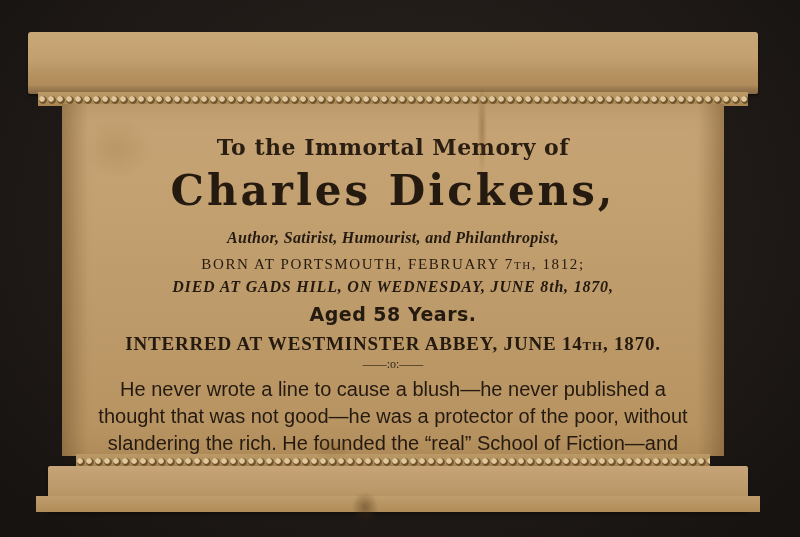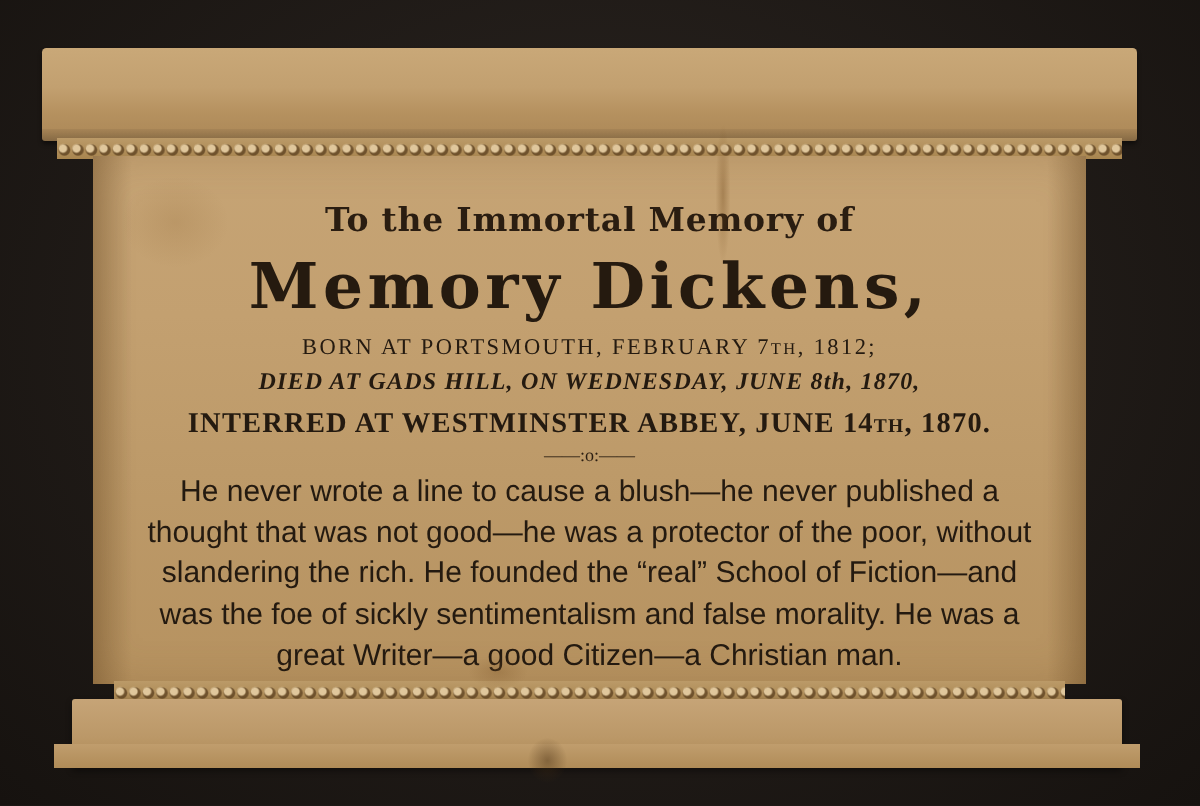--- a/index.html
+++ b/index.html
@@ -233,23 +233,25 @@
     <div class="cornice"></div>
 
     <div class="bead-strip" id="bead-top">
       <div class="beads"></div>
     </div>
 
     <div class="body-panel"></div>
 
     <div class="inscription">
       <div class="line-gothic-small gothic">To the Immortal Memory of</div>
-      <div class="line-gothic-big gothic">Memory Dickens,</div>
+      <div class="line-gothic-big gothic">Charles Dickens,</div>
+      <div class="line-author">Author, Satirist, Humourist, and Philanthropist,</div>
       <div class="line-born smallcaps">BORN AT PORTSMOUTH, FEBRUARY 7th, 1812;</div>
       <div class="line-died">DIED AT GADS HILL, ON WEDNESDAY, JUNE 8th, 1870,</div>
+      <div class="line-aged">Aged 58 Years.</div>
       <div class="line-interred smallcaps">INTERRED AT WESTMINSTER ABBEY, JUNE 14th, 1870.</div>
       <div class="rule-o">——:o:——</div>
       <div class="paragraph">He never wrote a line to cause a blush—he never published a thought that was not good—he was a protector of the poor, without slandering the rich.  He founded the “real” School of Fiction—and was the foe of sickly sentimentalism and false morality.  He was a great Writer—a good Citizen—a Christian man.</div>
       <div class="line-footer smallcaps">HE STILL LIVES IN HIS WORKS—HE WILL BE LONG REGRETTED, AND NEVER FORGOTTEN.</div>
     </div>
 
     <div class="bead-strip" id="bead-bottom">
       <div class="beads"></div>
     </div>
 

